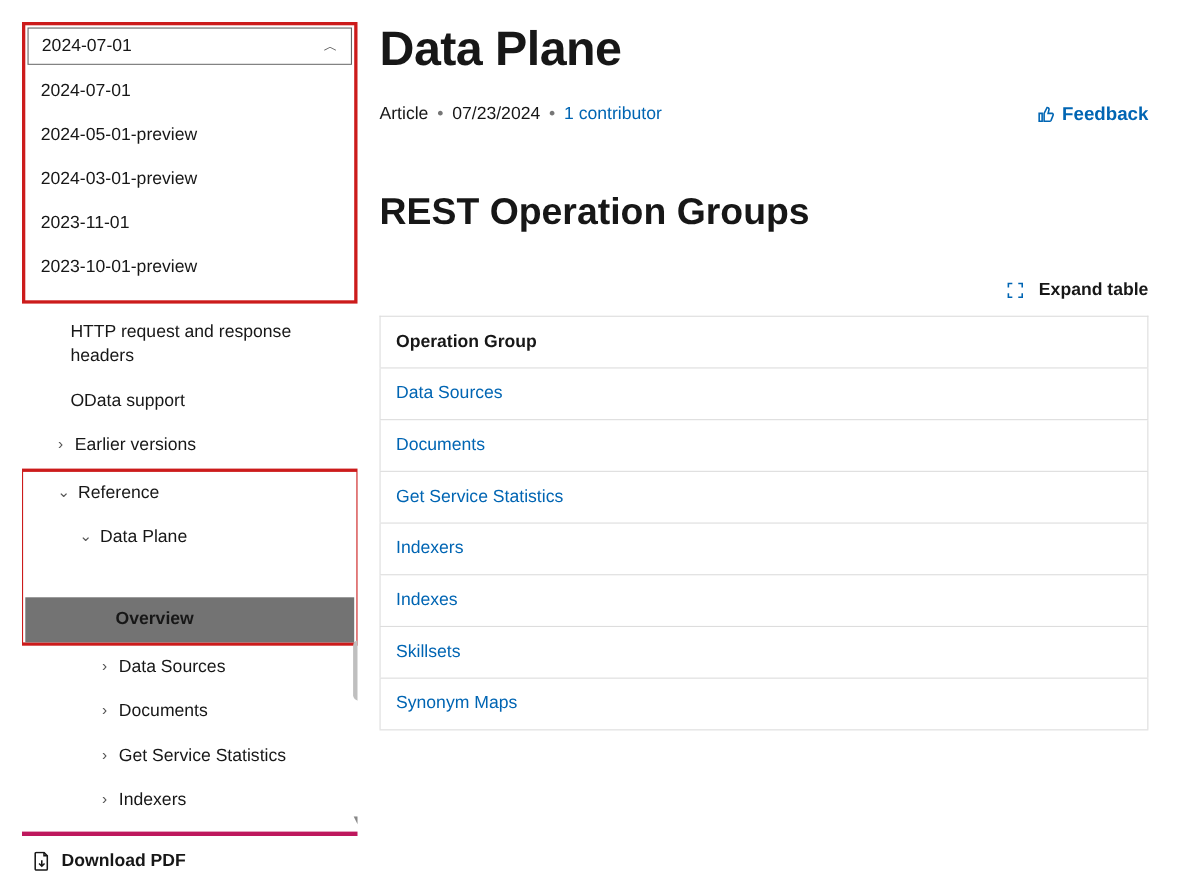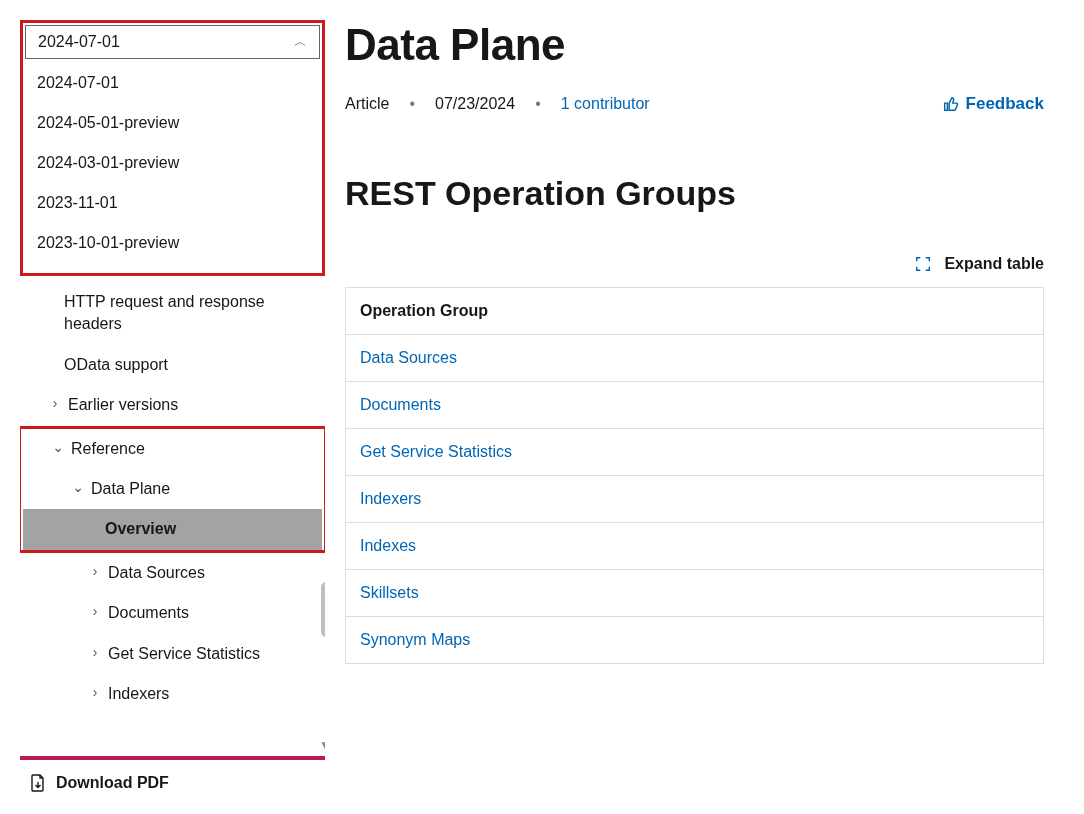--- a/index.html
+++ b/index.html
@@ -67,22 +67,23 @@
     .nav-item {
       font-size: 16px;
       padding: 9px 6px 9px 0;
       display: flex;
       align-items: flex-start;
       gap: 6px;
       line-height: 1.4;
     }
     .nav-item.link { color: #171717; cursor: pointer; }
     .nav-item.selected {
-      background: #a3a3a3;
-      font-weight: 600;
+      background: #737373;
+      font-weight: 600;
+      margin-top: 34px;
     }
     .nav-indent-0b { padding-left: 44px; }
     .nav-chev {
       display: inline-block;
       width: 14px;
       color: #555;
       font-size: 14px;
       text-align: center;
     }
     .red-box-2 {
@@ -169,21 +170,21 @@
     .meta-row {
       display: flex;
       justify-content: space-between;
       align-items: center;
       margin-bottom: 60px;
     }
     .meta-left {
       font-size: 16px;
       color: #171717;
       display: flex;
-      gap: 20px;
+      gap: 8px;
       align-items: center;
     }
     .meta-left .dot { color: #767676; }
     .meta-left a { color: #0065b3; text-decoration: none; }
     .feedback {
       display: inline-flex;
       align-items: center;
       gap: 6px;
       font-size: 17px;
       font-weight: 600;

